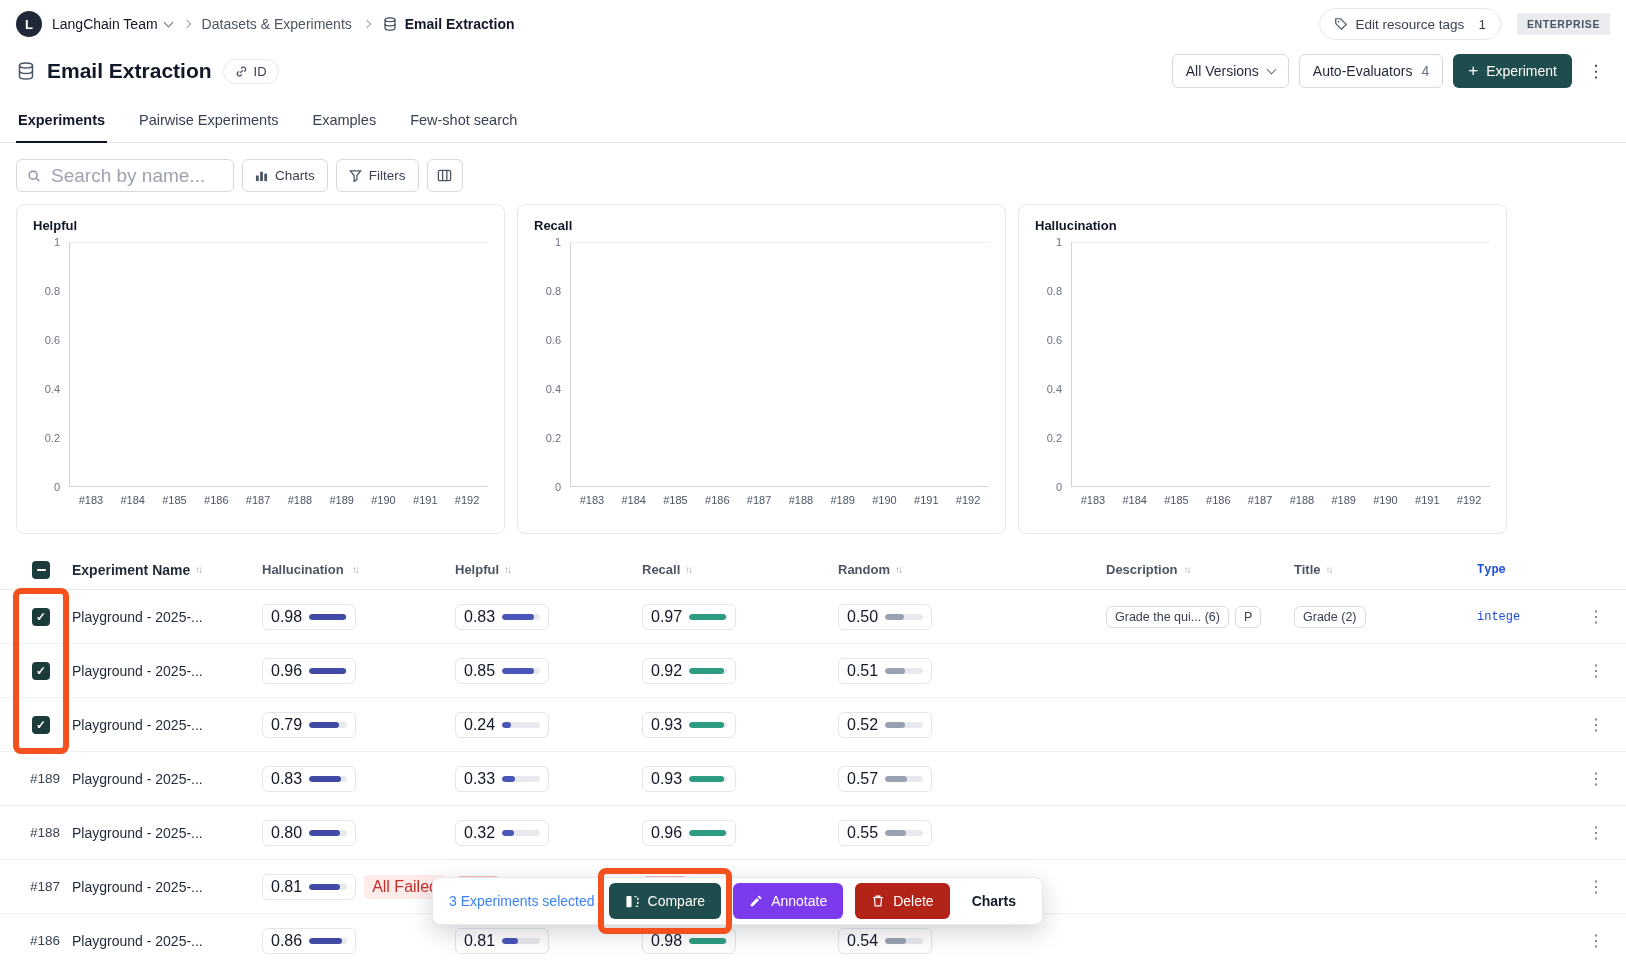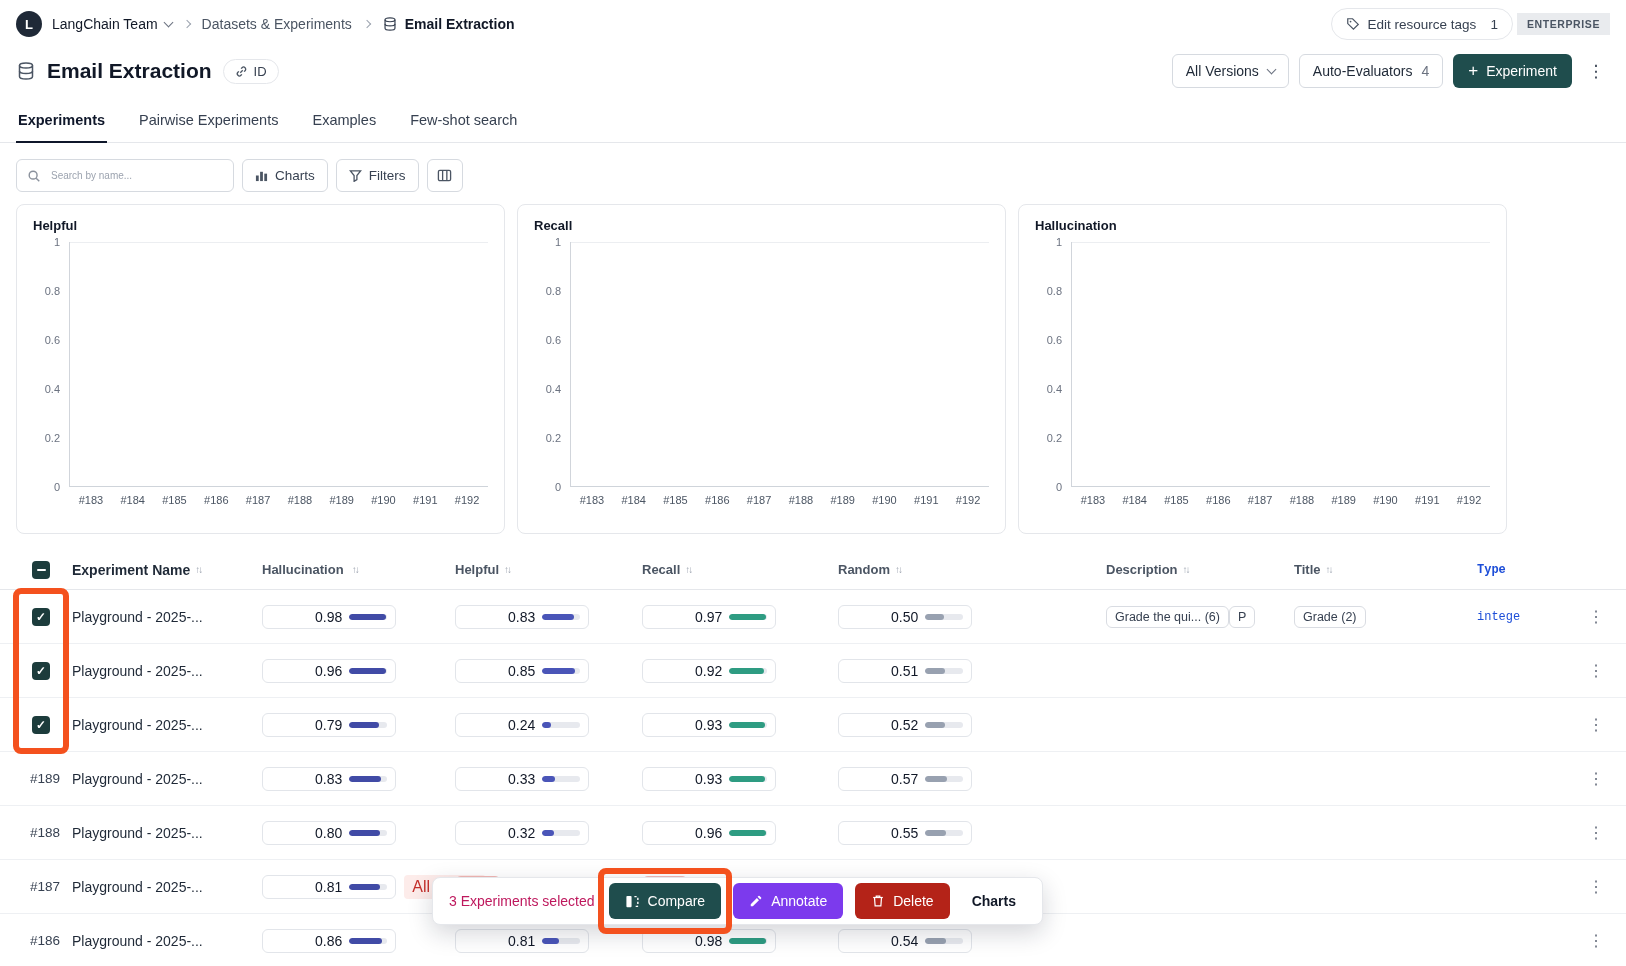--- a/index.html
+++ b/index.html
@@ -14,21 +14,21 @@
   
   .topbar { height:48px; display:flex; align-items:center; padding:0 16px; gap:10px; }
   .avatar { width:26px; height:26px; border-radius:50%; background:#1f2937; color:#fff;
     font-size:13px; font-weight:700; display:flex; align-items:center; justify-content:center; flex:none; }
   .team { display:flex; align-items:center; gap:7px; font-size:14px; font-weight:500; color:#111827; cursor:pointer; }
   .chev { display:inline-block; width:7px; height:7px; border-right:1.6px solid #6b7280; border-bottom:1.6px solid #6b7280;
     transform:rotate(45deg); margin-top:-4px; }
   .chev.right { width:6px; height:6px; transform:rotate(-45deg); border-color:#9ca3af; margin:0 2px; }
   .crumb { font-size:14px; color:#4b5563; cursor:pointer; display:flex; align-items:center; gap:7px; }
   .crumb.current { color:#111827; font-weight:600; }
-  .topbar-right { margin-left:auto; display:flex; align-items:center; gap:4px; }
+  .topbar-right { margin-left:auto; display:flex; align-items:center; gap:16px; }
   .pill-btn { display:flex; align-items:center; gap:8px; height:32px; padding:0 14px;
     border:1px solid #e5e7eb; border-radius:18px; background:#fff; font-size:13.5px; color:#374151; }
   .pill-btn .count { color:#374151; margin-left:6px; }
   .badge-enterprise { background:#e9ebee; color:#4b5563; font-size:10.5px; font-weight:700;
     letter-spacing:.6px; padding:5px 10px; border-radius:0; }
 
   
   .header-row { display:flex; align-items:center; padding:6px 16px 12px; gap:11px; }
   .page-title { font-size:21px; font-weight:700; color:#111827; }
   .id-chip { display:flex; align-items:center; gap:6px; border:1px solid #e5e7eb; border-radius:16px;
@@ -46,21 +46,21 @@
   
   .tabs { display:flex; gap:30px; padding:0 16px; border-bottom:1px solid #e5e7eb; }
   .tab { padding:12px 2px 13px; font-size:14.5px; color:#374151; border-bottom:2.5px solid transparent;
     margin-bottom:-1px; cursor:pointer; white-space:nowrap; }
   .tab.active { color:#0f172a; font-weight:700; border-bottom-color:#0f172a; }
 
   
   .toolbar { display:flex; align-items:center; gap:8px; margin:16px 16px 0; }
   .search-box { display:flex; align-items:center; gap:8px; width:218px; height:33px;
     border:1px solid #d6dae0; border-radius:6px; padding:0 10px; background:#fff; }
-  .search-box input { border:none; outline:none; flex:1; font-size:10px; font-family:inherit; color:#c2410c; min-width:0; }
+  .search-box input { border:none; outline:none; flex:1; font-size:19px; font-family:inherit; color:#c2410c; min-width:0; }
   .search-box input::placeholder { color:#9ca3af; }
   .tool-btn { display:flex; align-items:center; gap:7px; height:33px; padding:0 12px;
     border:1px solid #d6dae0; border-radius:6px; background:#fff; font-size:13.5px; color:#374151; }
   .tool-icon-btn { width:36px; height:33px; border:1px solid #d6dae0; border-radius:6px; background:#fff;
     display:flex; align-items:center; justify-content:center; }
 
   
   .charts { display:flex; gap:12px; margin:12px 16px 0; }
   .chart-card { width:489px; flex:none; height:330px; border:1px solid #e5e7eb; border-radius:8px; padding:13px 16px 10px; }
   .chart-title { font-size:13px; font-weight:700; color:#111827; }
@@ -81,48 +81,48 @@
   .th { display:flex; align-items:center; gap:5px; font-size:13px; font-weight:600; color:#4b5563; cursor:pointer; }
   .sort { font-size:10px; color:#9ca3af; letter-spacing:-2px; font-weight:400; }
   .trow { display:flex; align-items:center; height:54px; padding:0 16px; border-bottom:1px solid #eef0f3; background:#fff; }
   .col-check { width:56px; flex:none; display:flex; align-items:center; }
   .col-name { width:190px; flex:none; font-size:14px; color:#1f2937; white-space:nowrap; overflow:hidden;
     text-overflow:ellipsis; padding-right:12px; }
   .col-hall { width:193px; flex:none; display:flex; align-items:center; gap:8px; }
   .col-helpful { width:187px; flex:none; display:flex; align-items:center; }
   .col-recall { width:196px; flex:none; display:flex; align-items:center; }
   .col-random { width:268px; flex:none; display:flex; align-items:center; }
-  .col-desc { width:188px; flex:none; display:flex; align-items:center; overflow:hidden; }
+  .col-desc { width:188px; flex:none; display:flex; align-items:center; gap:6px; overflow:hidden; }
   .col-title { width:183px; flex:none; display:flex; align-items:center; }
   .col-type { flex:1; font-size:12px; color:#1d4ed8; white-space:nowrap; overflow:hidden;font-family:Liberation Mono, monospace; }
   .col-menu { width:36px; flex:none; display:flex; justify-content:flex-end; }
 
   .cbx { width:18px; height:18px; margin-left:16px; border-radius:4px; background:var(--checkbox,#1C3C3C);
     display:flex; align-items:center; justify-content:center; cursor:pointer; flex:none; }
   .cbx.checked::after { content:"✓"; color:#fff; font-size:12px; font-weight:700; }
   .cbx.indet::after { content:""; width:9px; height:2px; background:#fff; border-radius:1px; }
   .row-id { margin-left:14px; font-size:13.5px; color:#374151; }
 
   .metric-pill { display:inline-flex; align-items:center; gap:7px; border:1px solid #e2e5ea; border-radius:6px;
     padding:3px 8px; background:#fff; }
-  .metric-val { font-size:14px; color:#111827;margin-left:44px; }
+  .metric-val { font-size:16px; color:#111827; }
   .metric-track { width:38px; height:6px; border-radius:3px; background:#e7e9ee; overflow:hidden; display:inline-block; }
   .metric-fill { display:block; height:100%; border-radius:3px; }
   .metric-pill.failed { width:46px; height:21px; padding:0; border-color:#f2b8b5; background:#fdf2f2; }
 
   .badge-failed { background:#fdecea; color:#c5302c; font-size:16px; padding:3px 8px; border-radius:4px; white-space:nowrap; }
   .chip { border:1px solid #d9dce2; border-radius:6px; padding:3px 8px; font-size:12.5px; color:#374151;
     white-space:nowrap; background:#fff; flex:none; }
   .kebab { border:none; background:none; font-size:16px; color:#6b7280; padding:2px 6px; }
 
   
   .action-bar { position:absolute; left:432px; top:877px; height:48px; display:flex; align-items:center;
     gap:12px; padding:0 16px; background:#fff; border:1px solid #e5e7eb; border-radius:8px;
     box-shadow:0 8px 24px rgba(15,23,42,.18); z-index:50; }
-  .sel-text { font-size:14px; font-weight:500; color:#be185d; white-space:nowrap; margin-right:2px; }
+  .sel-text { font-size:14px; font-weight:500; color:#3b82f6; white-space:nowrap; margin-right:2px; }
   .btn { display:flex; align-items:center; gap:8px; height:36px; padding:0 16px; border:none; border-radius:6px;
     color:#fff; font-size:14px; font-weight:500; }
   .btn-cancel { background:none; border:none; font-size:14px; font-weight:700; color:#111827; margin:0 4px; }
 
   
   .highlight { position:absolute; border:6px solid var(--highlight,#F4511E); border-radius:8px;
     pointer-events:none; z-index:60; }
 </style>
 </head>
 <body>

